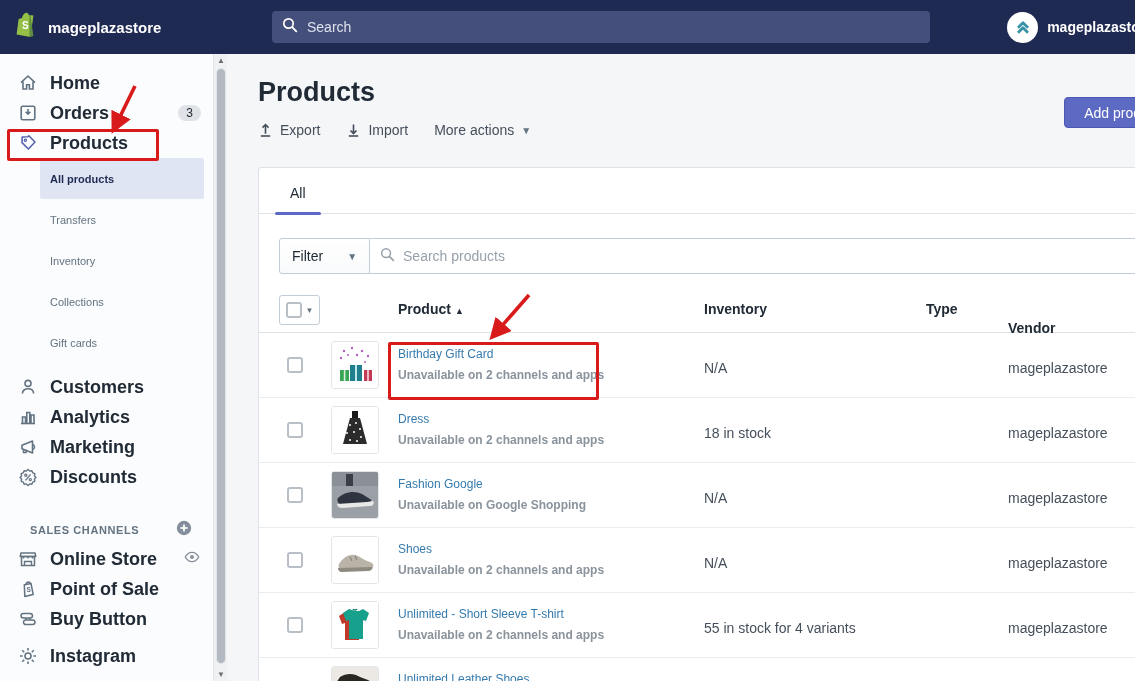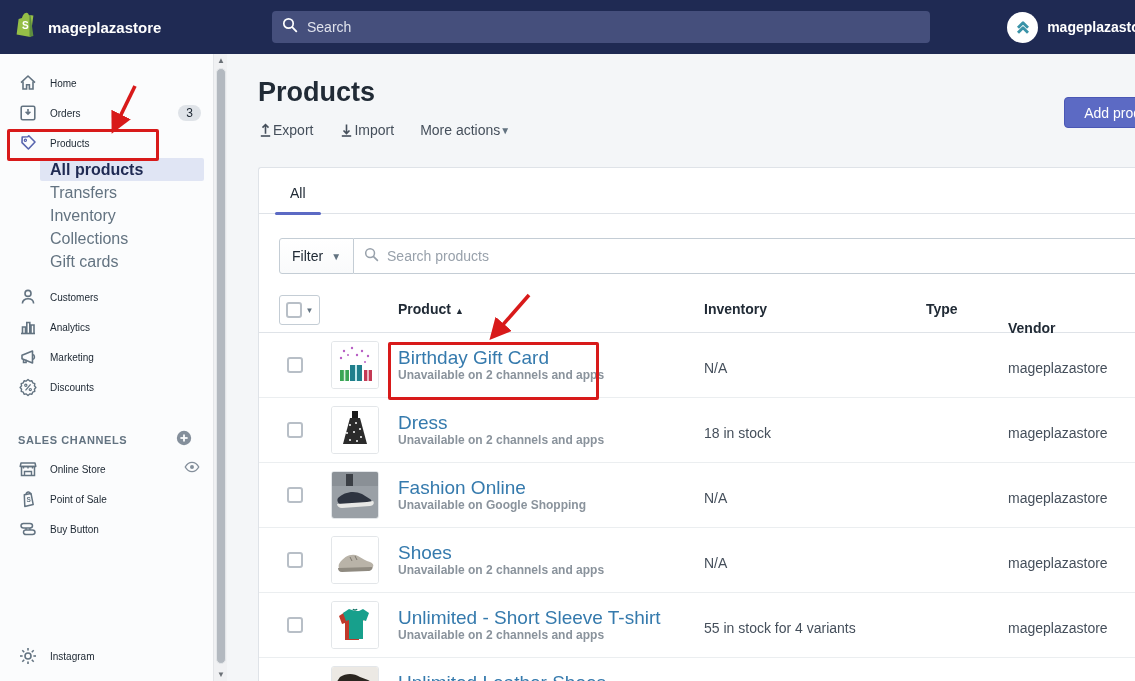--- a/index.html
+++ b/index.html
@@ -13,66 +13,66 @@
   .top-search input { background:transparent; border:none; outline:none; color:#fff; font-size:14px; width:100%; font-family:"Liberation Sans", sans-serif; }
   .top-search input::placeholder { color:#e8eaf3; opacity:.95; }
   .account { position:absolute; right:-28px; top:0; height:54px; display:flex; align-items:center; gap:9px; padding-right:10px; }
   .avatar { width:31px; height:31px; border-radius:50%; background:#fff; display:flex; align-items:center; justify-content:center; }
   .account-name { color:#fff; font-size:14px; font-weight:bold; white-space:nowrap; }
 
   
   .sidebar { position:absolute; left:0; top:54px; width:213px; height:627px; background:#fbfcfd; padding-top:14px; z-index:5; }
   .nav-item { height:30px; display:flex; align-items:center; padding:0 12px 0 18px; cursor:pointer; }
   .nav-icon { width:20px; height:20px; margin-right:12px; flex:0 0 20px; display:flex; align-items:center; justify-content:center; }
-  .nav-label { font-size:10px; color:#212b36; font-weight:400; }
+  .nav-label { font-size:18px; color:#212b36; font-weight:700; }
   .nav-badge { margin-left:auto; background:#dfe3e8; color:#212b36; font-size:12px; border-radius:10px; padding:1px 8px; }
-  .sub-item { height:23px; display:flex; align-items:center; padding-left:50px; font-size:16px; color:#637381; cursor:pointer; }
+  .sub-item { height:41px; display:flex; align-items:center; padding-left:50px; font-size:11px; color:#637381; cursor:pointer; }
   .sub-item.active { background:#e0e5f4; color:#1f2a53; font-weight:bold; margin:0 9px 0 40px; padding-left:10px; border-radius:2px; }
   .nav-gap { height:9px; }
-  .sc-header { display:flex; align-items:center; padding:0 20px 0 18px; margin-top:24px; height:28px; }
+  .sc-header { display:flex; align-items:center; padding:0 20px 0 18px; margin-top:24px; height:28px;margin-left:12px; }
   .sc-title { font-size:11px; font-weight:bold; letter-spacing:.6px; color:#637381; }
   .sc-plus { margin-left:auto; }
   .settings-row { position:absolute; left:0; bottom:10px; width:213px; }
 
   
   .side-scroll { position:absolute; left:213px; top:54px; width:14px; height:627px; background:#f0f1f3; border-left:1px solid #e4e6e9; z-index:6; }
   .side-scroll .arr { position:absolute; left:0; width:14px; text-align:center; font-size:8px; color:#6b7177; }
   .side-scroll .thumb { position:absolute; left:2px; top:14px; width:10px; height:596px; background:#b3b9c0; border-radius:5px; }
 
   
   .main { position:absolute; left:227px; top:54px; width:908px; height:627px; }
   .page-title { position:absolute; left:31px; top:23px; font-size:27px; font-weight:bold; color:#212b36; }
   .page-actions { position:absolute; left:31px; top:68px; display:flex; gap:26px; align-items:center; font-size:14px; color:#454f5b; }
-  .pg-action { display:flex; align-items:center; cursor:pointer; }
+  .pg-action { display:flex; align-items:center; gap:7px; cursor:pointer; }
   .caret { font-size:10px; color:#637381; }
   .add-product-btn { position:absolute; left:837px; top:43px; width:116px; height:31px; background:#5c6ac4; border:1px solid #4a57b5; color:#fff; font-size:14px; border-radius:4px; font-family:"Liberation Sans", sans-serif; text-align:center; cursor:pointer; }
 
   
   .card { position:absolute; left:31px; top:113px; width:900px; height:600px; background:#fff; border:1px solid #dfe3e8; border-right:none; border-radius:3px 0 0 0; }
   .tabs-row { height:46px; border-bottom:1px solid #dfe3e8; display:flex; align-items:flex-end; padding-left:16px; }
   .tab { padding:0 15px 12px 15px; font-size:14px; color:#212b36; position:relative; cursor:pointer; }
   .tab.active::after { content:""; position:absolute; left:0; right:0; bottom:-2px; height:3px; background:#5c6ac4; border-radius:2px; }
 
   .filter-bar { display:flex; padding:24px 0 0 20px; height:73px; }
-  .filter-btn { height:36px; padding:0 12px; border:1px solid #c4cdd5; background:linear-gradient(#ffffff,#f9fafb); border-radius:3px 0 0 3px; display:flex; align-items:center; gap:8px; font-size:14px; color:#212b36; cursor:pointer; }
+  .filter-btn { height:36px; padding:0 12px; border:1px solid #c4cdd5; background:linear-gradient(#ffffff,#f9fafb); border-radius:3px 0 0 3px; display:flex; align-items:center; gap:24px; font-size:14px; color:#212b36; cursor:pointer; }
   .search-products { height:36px; flex:1; border:1px solid #c4cdd5; border-left:none; border-right:none; display:flex; align-items:center; padding:0 10px; gap:8px; background:#fff; }
   .search-products input { border:none; outline:none; font-size:14px; color:#212b36; width:100%; font-family:"Liberation Sans", sans-serif; }
   .search-products input::placeholder { color:#98a1ab; }
 
   .table-header { height:46px; border-bottom:1px solid #dfe3e8; position:relative; }
   .chk-dd { position:absolute; left:20px; top:8px; width:41px; height:30px; background:#fff; border:1px solid #c4cdd5; border-radius:3px; display:flex; align-items:center; justify-content:center; gap:4px; cursor:pointer; }
   .chkbox { width:16px; height:16px; border:2px solid #b8bfc7; border-radius:3px; background:#fff; }
   .col-label { position:absolute; top:14px; font-size:14px; color:#212b36; font-weight:700; }
   .col-product { left:139px; } .col-inventory { left:445px; } .col-type { left:667px; } .col-vendor { left:749px;margin-top:19px; }
   .sort-caret { font-size:9px; color:#212b36; margin-left:4px; }
 
   .prow { height:65px; border-bottom:1px solid #ebeef0; position:relative; }
   .prow .rchk { position:absolute; left:28px; top:24px; }
   .thumb { position:absolute; left:72px; top:8px; width:48px; height:48px; border:1px solid #e3e6e9; border-radius:3px; background:#fff; overflow:hidden; }
-  .p-name { position:absolute; left:139px; top:14px; font-size:19px; color:#357aad; cursor:pointer; }
+  .p-name { position:absolute; left:139px; top:14px; font-size:12px; color:#357aad; cursor:pointer; }
   .p-status { position:absolute; left:139px; top:35px; font-size:12px; color:#8a939c;font-weight:bold; }
   .p-inv { position:absolute; left:445px; top:27px; font-size:14px; color:#454f5b; }
   .p-type { position:absolute; left:667px; top:27px; font-size:14px; color:#454f5b; }
   .p-vendor { position:absolute; left:749px; top:27px; font-size:14px; color:#454f5b; }
 
   
   .anno-box { position:absolute; border:3px solid #d81a1a; border-radius:2px; z-index:40; pointer-events:none; }
   #anno-box-products { left:7px; top:129px; width:152px; height:32px; }
   #anno-box-birthday { left:388px; top:342px; width:211px; height:58px; }
   .anno-svg { position:absolute; left:0; top:0; width:1135px; height:681px; z-index:41; pointer-events:none; }
@@ -369,21 +369,21 @@
   </div>
         <div class="prow">
     <span class="chkbox rchk"></span>
     <span class="thumb"><svg width="46" height="46" viewBox="0 0 46 46">
               <rect width="46" height="46" fill="#9aa0a6"></rect>
               <rect x="0" y="0" width="46" height="14" fill="#8a9096"></rect>
               <rect x="14" y="2" width="7" height="12" fill="#3b3f45"></rect>
               <path d="M6 26c6-6 16-8 24-4l8 5c2 1 2 4-1 4l-26 2c-4 0-7-4-5-7z" fill="#2e3440"></path>
               <path d="M5 32l30-2 6-1c2 2 0 5-3 5l-28 2c-3 0-5-2-5-4z" fill="#e8e8e6"></path>
             </svg></span>
-    <span class="p-name">Fashion Online</span>
+    <span class="p-name">Fashion Google</span>
     <span class="p-status">Unavailable on Google Shopping</span>
     <span class="p-inv">N/A</span>
     <span class="p-type"></span>
     <span class="p-vendor">mageplazastore</span>
   </div>
         <div class="prow">
     <span class="chkbox rchk"></span>
     <span class="thumb"><svg width="46" height="46" viewBox="0 0 46 46">
               <rect width="46" height="46" fill="#ffffff"></rect>
               <path d="M7 27c5-8 13-11 19-8 4 2 8 5 12 6 3 1 4 3 3 5l-1 2-30 1c-3 0-4-3-3-6z" fill="#b9b3a8"></path>

